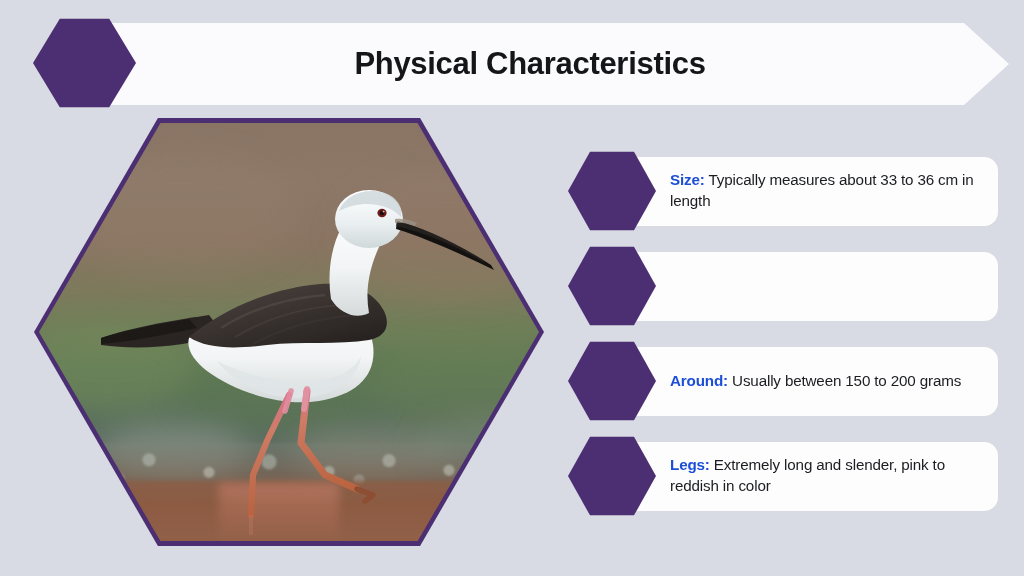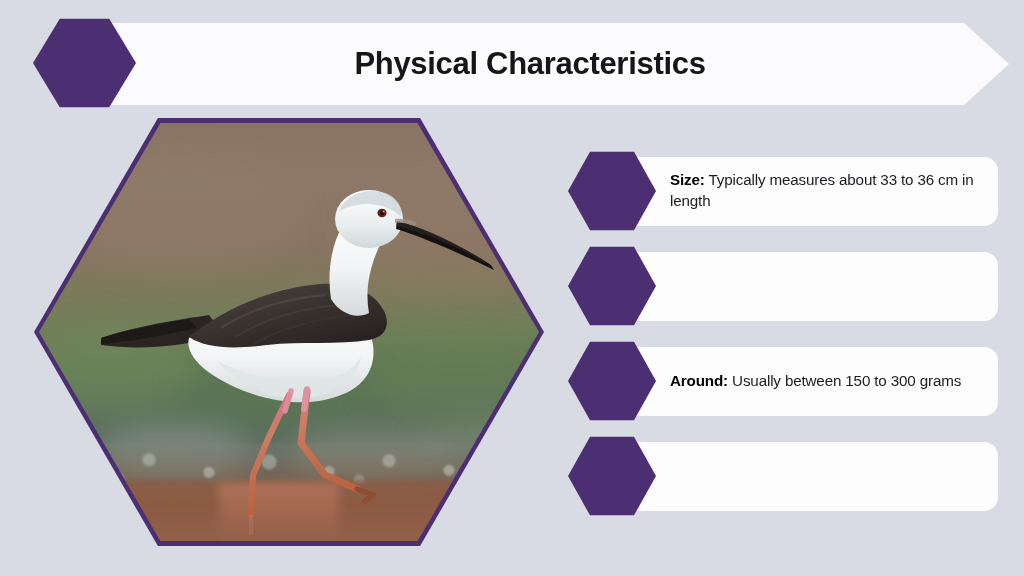--- a/index.html
+++ b/index.html
@@ -232,21 +232,21 @@
     justify-content: center;
     z-index: 3;
     font-size: 15.2px;
     line-height: 1.35;
     color: #1c1d21;
     letter-spacing: -0.15px;
   }
 
   .fact-text .lbl {
     font-weight: bold;
-    color: #000000;
+    color: #1d4ed8;
   }
 </style>
 </head>
 <body>
 
 <div class="slide">
 
   <div class="header-banner"></div>
   <div class="header-hex"></div>
   <div class="header-title">Physical Characteristics</div>
@@ -356,24 +356,29 @@
     <div class="fact-row">
       <div class="fact-card"></div>
       <div class="fact-hex"></div>
     </div>
 
     <div class="fact-row">
       <div class="fact-card"></div>
       <div class="fact-hex"></div>
       <div class="fact-text">
         <div>
-          <span class="lbl">Around:</span><span> Usually between 150 to 300 grams</span>
+          <span class="lbl">Around:</span><span> Usually between 150 to 200 grams</span>
         </div>
       </div>
     </div>
 
     <div class="fact-row">
       <div class="fact-card"></div>
       <div class="fact-hex"></div>
+      <div class="fact-text">
+        <div>
+          <span class="lbl">Legs:</span><span> Extremely long and slender, pink to reddish in color</span>
+        </div>
+      </div>
     </div>
 
   </div>
 </div>
 
 </body></html>

